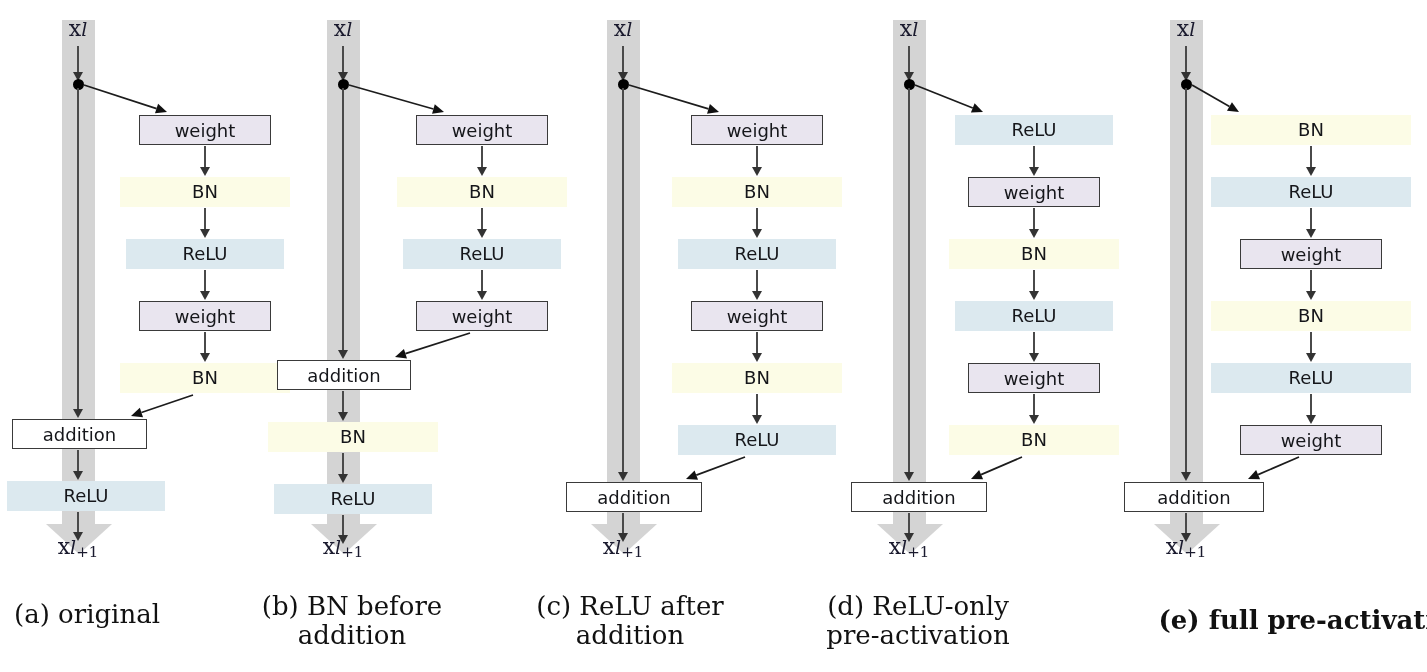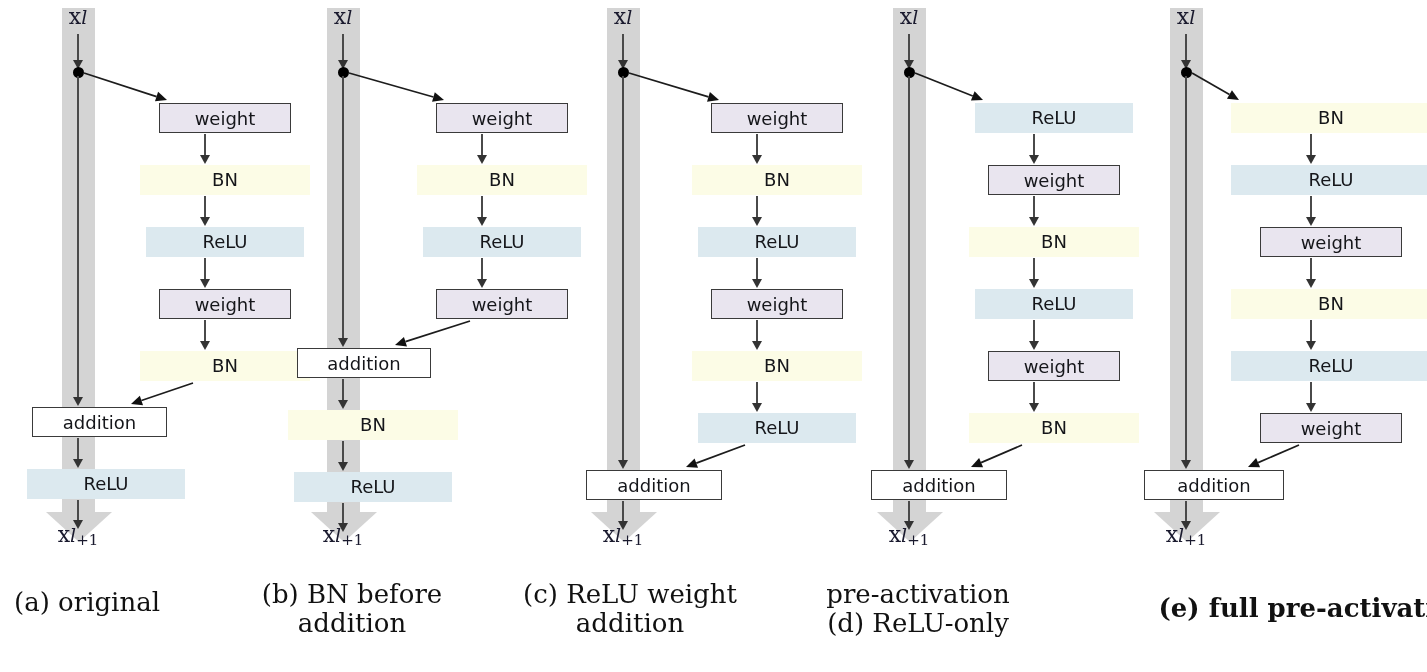--- a/index.html
+++ b/index.html
@@ -1,29 +1,29 @@
 <!DOCTYPE html>
 <html><head>
 <meta charset="utf-8">
 <style>
   html,body{margin:0;padding:0;background:#ffffff;}
   body{width:1427px;height:672px;font-family:"DejaVu Sans",sans-serif;overflow:hidden;}
   #stage{position:relative;width:1427px;height:672px;background:#fff;}
 
-  .panel{position:absolute;top:0;width:285px;height:620px;}
+  .panel{position:absolute;top:12px;width:285px;height:620px;}
 
   
   .trunk{position:absolute;background:#d4d4d4;width:33px;}
   .trunk-head{position:absolute;width:0;height:0;border-left:33px solid transparent;
               border-right:33px solid transparent;border-top:30px solid #d4d4d4;}
 
   
   .node{position:absolute;height:30px;line-height:30px;text-align:center;
         font-family:"DejaVu Sans",sans-serif;font-size:18px;color:#15161a;
-        box-sizing:border-box;white-space:nowrap;margin-left:20px;}
+        box-sizing:border-box;white-space:nowrap;}
   .node.bordered{border:1.6px solid #3a3a3a;}
   .node.plain{border:none;}
 
   
   .vline{position:absolute;width:1.6px;background:#4a4a4a;}
   .vhead{position:absolute;width:0;height:0;border-left:5.5px solid transparent;
          border-right:5.5px solid transparent;border-top:9px solid #333;}
 
   .diag{position:absolute;overflow:visible;}
 
@@ -158,21 +158,21 @@
         <polygon points="104,41 94.90065029039906,33.05004183266445 92.0271714347356,42.62830468487596" fill="#111"></polygon>
       </svg>
       <svg class="diag" width="87" height="50" style="left: 127px; top: 431px; position: absolute;">
         <line x1="73" y1="14" x2="24.306782252649512" y2="32.15679305833408" stroke="#1c1c1c" stroke-width="1.7"></line>
         <polygon points="14,36 26.053694498861294,36.841694082265676 22.55987000643773,27.471892034402487" fill="#111"></polygon>
       </svg>
       <div class="vline" style="left: 77.2px; top: 501px; height: 21px;"></div>
       <div class="vhead" style="left: 72.5px; top: 521px;"></div>
       <div class="xlabel" style="left: 18px; top: 522px; width: 120px;">x<i>l</i><span class="sub">+1</span></div>
       <div class="caption" style="left: -40px; top: 580px; width: 250px;">
-        <div>(c) ReLU weight</div>
+        <div>(c) ReLU after</div>
         <div>addition</div>
       </div>
     </div>
     <div class="panel" style="left: 831px; width: 277px;">
       <div class="trunk" style="left: 62px; top: 8px; height: 504px; width: 33px;"></div>
       <div class="trunk-head" style="left: 45.5px; top: 512px;"></div>
       <div class="xlabel" style="left: 18px; top: 4px; width: 120px;">x<i>l</i></div>
       <div class="vline" style="left: 77.2px; top: 34px; height: 27px;"></div>
       <div class="vhead" style="left: 72.5px; top: 60px;"></div>
       <div class="dot" style="left: 72.5px; top: 66.5px;"></div>
@@ -200,22 +200,22 @@
         <polygon points="82,41 73.6215852936939,32.29355600666071 69.9312558145705,41.587719139267804" fill="#111"></polygon>
       </svg>
       <svg class="diag" width="79" height="50" style="left: 126px; top: 431px; position: absolute;">
         <line x1="65" y1="14" x2="24.10032334158358" y2="31.642997774218845" stroke="#1c1c1c" stroke-width="1.7"></line>
         <polygon points="14,36 26.08077889875683,36.234053838575015 22.119867784410328,27.051941709862675" fill="#111"></polygon>
       </svg>
       <div class="vline" style="left: 77.2px; top: 501px; height: 21px;"></div>
       <div class="vhead" style="left: 72.5px; top: 521px;"></div>
       <div class="xlabel" style="left: 18px; top: 522px; width: 120px;">x<i>l</i><span class="sub">+1</span></div>
       <div class="caption" style="left: -38px; top: 580px; width: 250px;">
+        <div>(d) ReLU-only</div>
         <div>pre-activation</div>
-        <div>(d) ReLU-only</div>
       </div>
     </div>
     <div class="panel" style="left: 1108px; width: 319px;">
       <div class="trunk" style="left: 62px; top: 8px; height: 504px; width: 33px;"></div>
       <div class="trunk-head" style="left: 45.5px; top: 512px;"></div>
       <div class="xlabel" style="left: 18px; top: 4px; width: 120px;">x<i>l</i></div>
       <div class="vline" style="left: 77.2px; top: 34px; height: 27px;"></div>
       <div class="vhead" style="left: 72.5px; top: 60px;"></div>
       <div class="dot" style="left: 72.5px; top: 66.5px;"></div>
       <div class="node plain" style="left: 103px; top: 103px; width: 200px; background: rgb(252, 252, 230);">BN</div>

